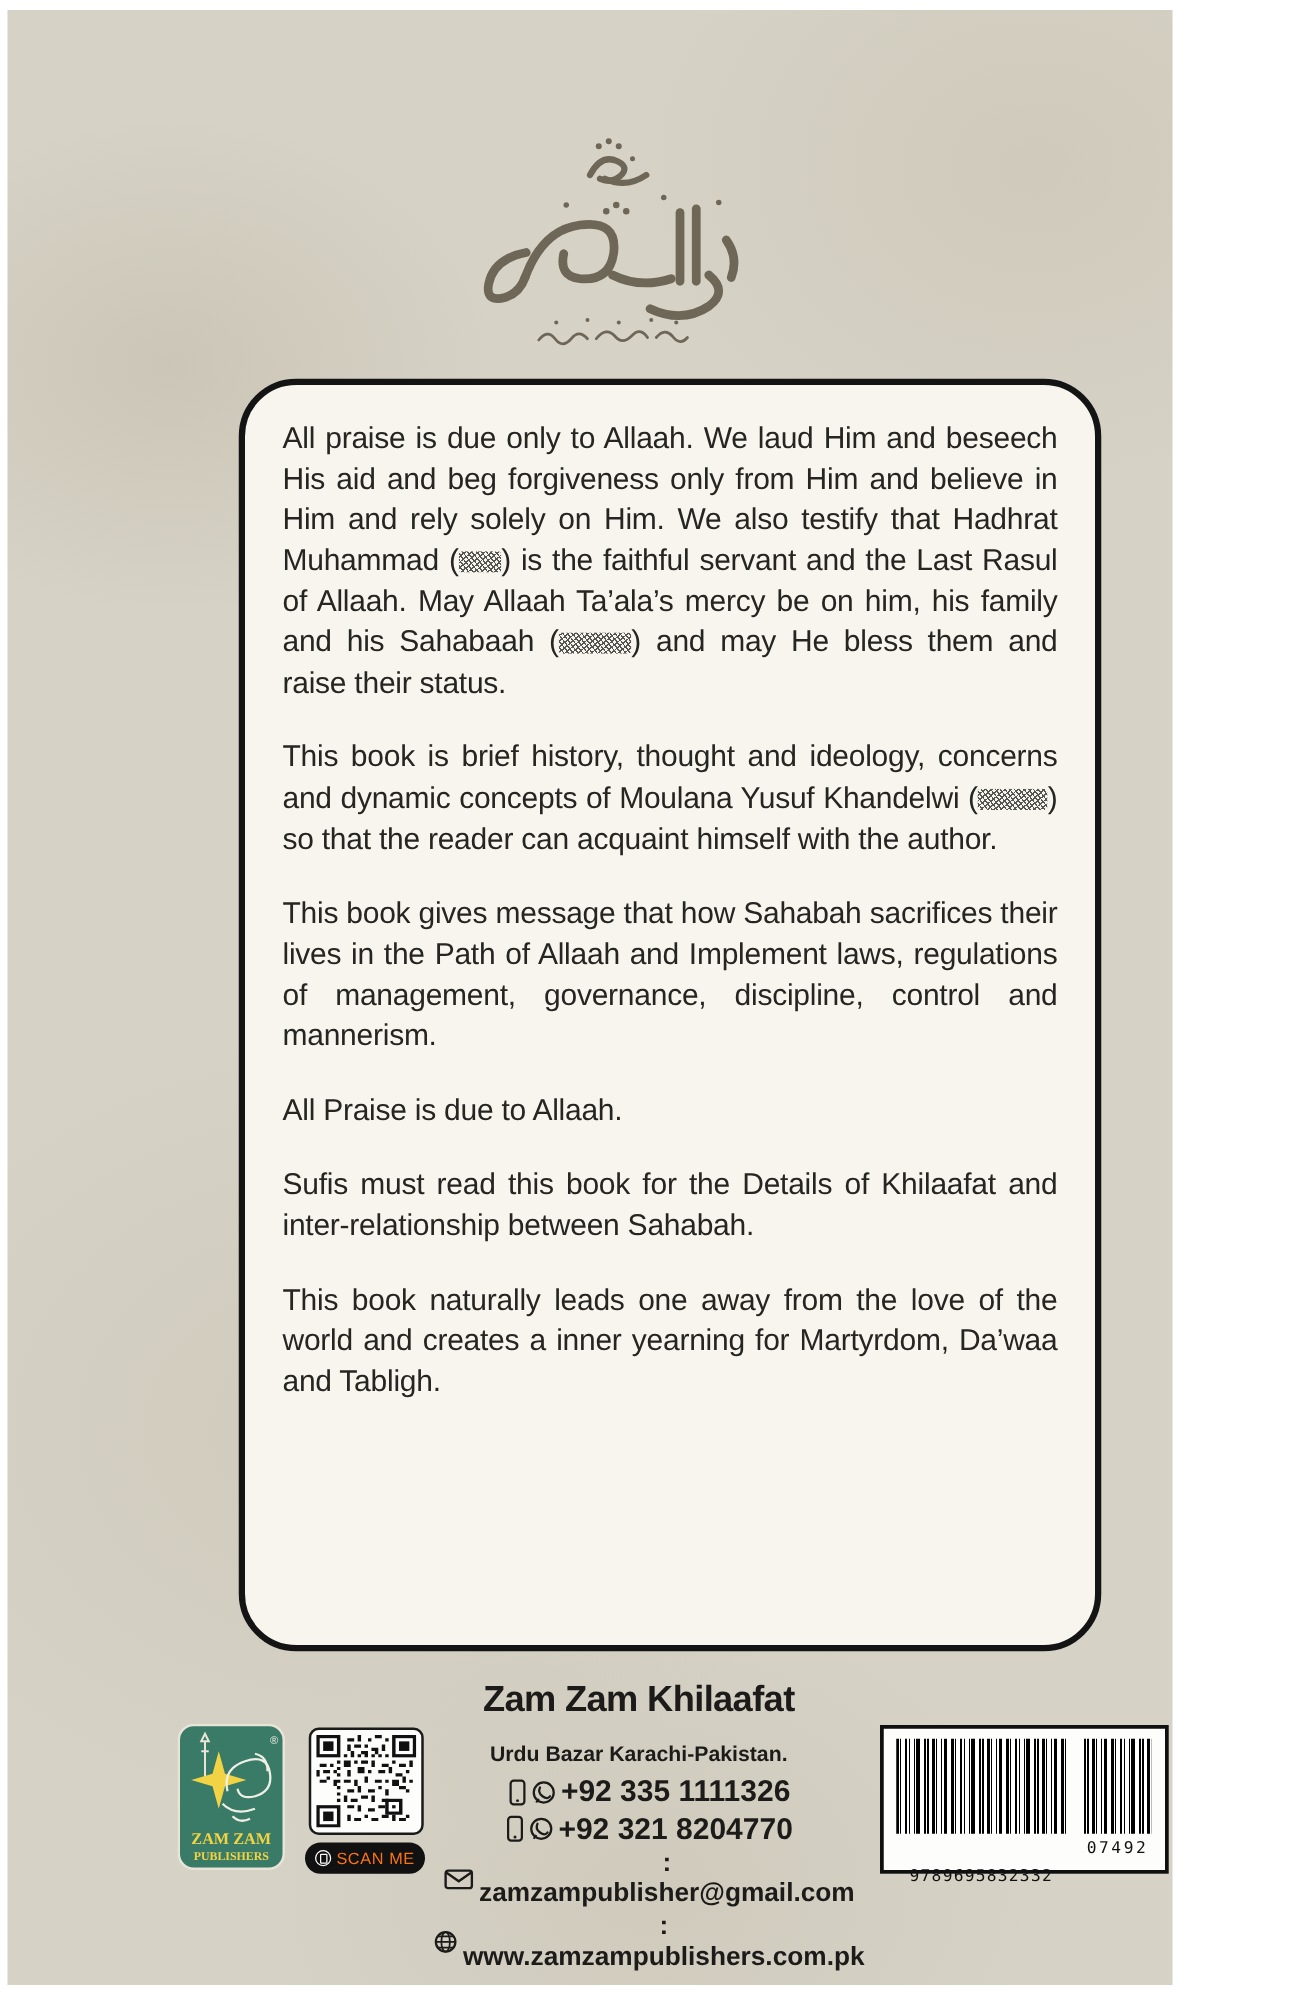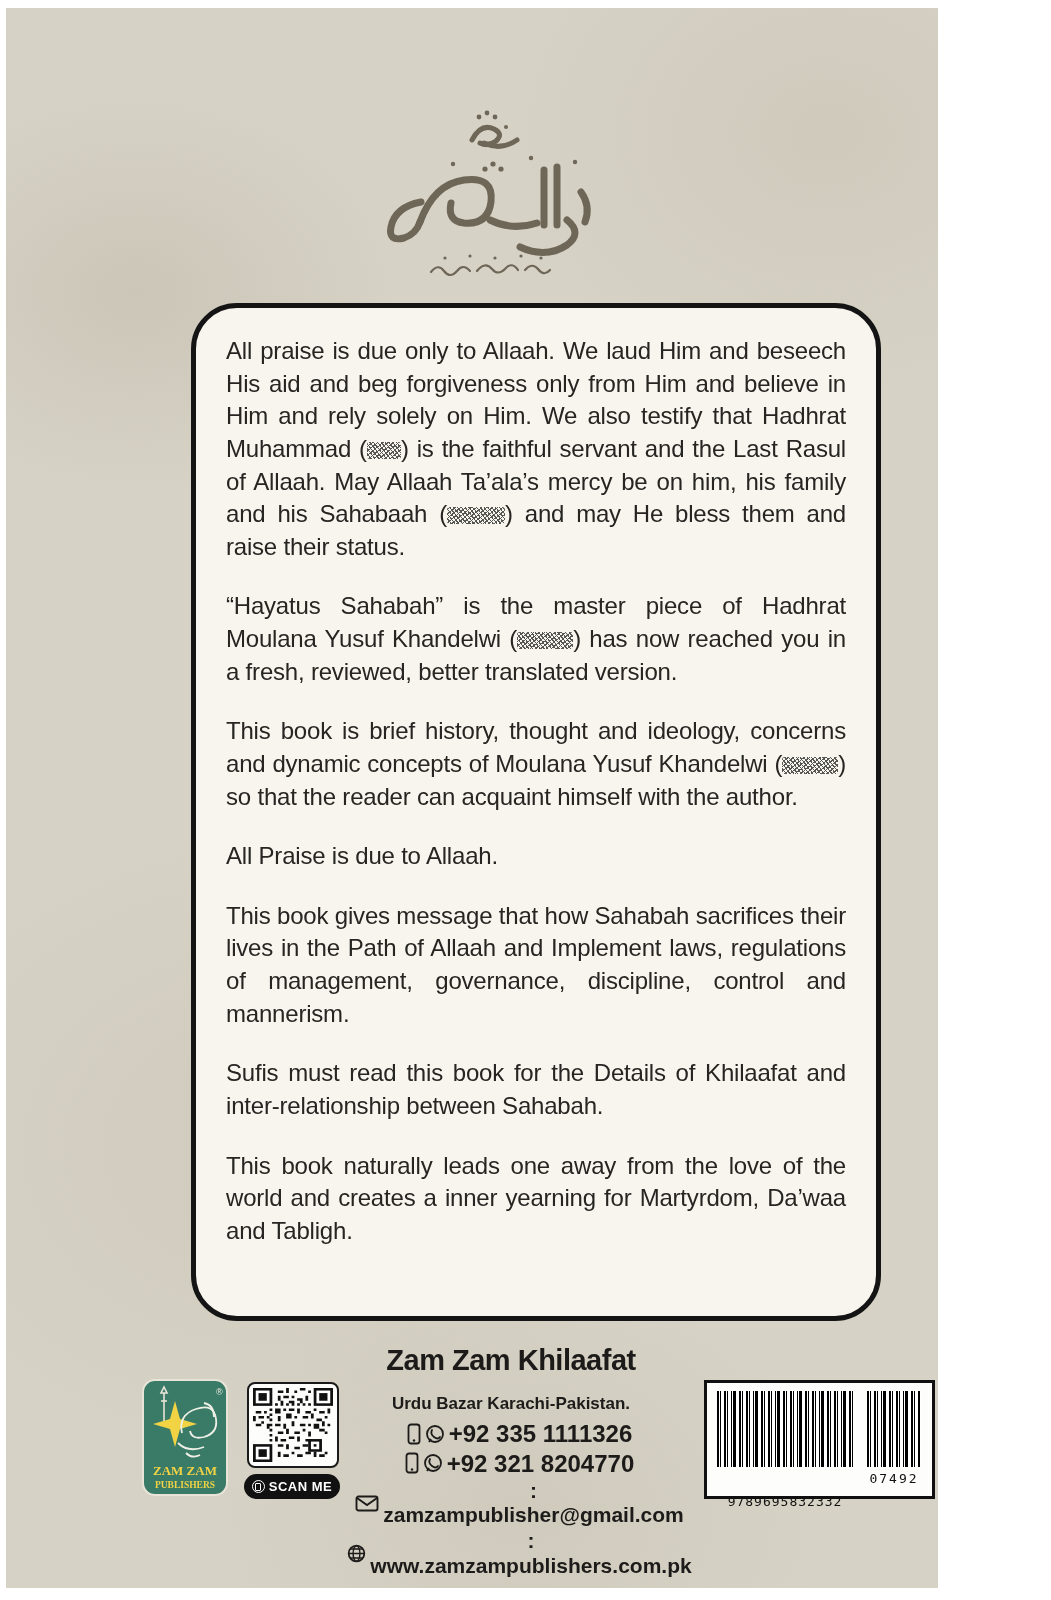--- a/index.html
+++ b/index.html
@@ -37,21 +37,21 @@
   .pub-line{display:flex;align-items:center;justify-content:center;gap:4px;
     font-size:24px;font-weight:700;line-height:1.15;margin:2px 0;padding-left:17px;}
   .pub-line.small{font-size:21px;}
   .icon{display:inline-flex;align-items:center;justify-content:center;}
 
   .logo{position:absolute;left:136px;top:1371px;}
   .qr{position:absolute;left:241px;top:1374px;width:92px;height:86px;background:#fdfdfc;
       border:2px solid #1a1a1a;border-radius:8px;padding:4px;box-sizing:border-box;}
   .scanme{position:absolute;left:238px;top:1466px;width:96px;height:25px;background:#111;
       border-radius:13px;display:flex;align-items:center;justify-content:center;gap:4px;}
-  .scanme span{color:#ffffff;font-size:13px;font-weight:700;letter-spacing:.5px;}
+  .scanme span{color:#f97316;font-size:13px;font-weight:400;letter-spacing:.5px;}
   .scanme .cam{width:13px;height:13px;border:1.6px solid #fff;border-radius:50%;
       display:flex;align-items:center;justify-content:center;box-sizing:border-box;}
   .scanme .cam i{display:block;width:4px;height:6px;border:1px solid #fff;border-radius:1px;}
 
   .barcode-box{position:absolute;left:698px;top:1372px;width:231px;height:119px;background:#fdfdfc;
       border:3px solid #101010;box-sizing:border-box;}
   .bars{position:absolute;top:8px;height:76px;
     background:repeating-linear-gradient(90deg,
       #000 0 2px,#fff 2px 3px,#000 3px 4px,#fff 4px 7px,#000 7px 9px,#fff 9px 10px,
       #000 10px 11px,#fff 11px 14px,#000 14px 15px,#fff 15px 16px,#000 16px 19px,#fff 19px 22px);}
@@ -111,24 +111,23 @@
             <circle cx="160" cy="158" r="1.6"></circle>
           <circle cx="186" cy="156" r="1.6"></circle>
             <circle cx="206" cy="158" r="1.6"></circle>
         </g>
       </g>
     </svg>
 
     <div class="blurb-box">
       <div>
           <p class="para">All praise is due only to Allaah. We laud Him and beseech His aid and beg forgiveness only from Him and believe in Him and rely solely on Him. We also testify that Hadhrat Muhammad (<span class="honorific saw" title="ﷺ"></span>) is the faithful servant and the Last Rasul of Allaah. May Allaah Ta’ala’s mercy be on him, his family and his Sahabaah (<span class="honorific radi" title="رضي الله تعالى عنهم"></span>) and may He bless them and raise their status.</p>
-          <p class="para">“Hayatus Sahabah” is the master piece of Hadhrat Moulana Yusuf Khandelwi (<span class="honorific rahm" title="رحمه الله تعالى"></span>) has now reached you in a fresh, reviewed, better translated version.</p>
           <p class="para">This book is brief history, thought and ideology, concerns and dynamic concepts of Moulana Yusuf Khandelwi (<span class="honorific rahm" title="رحمه الله تعالى"></span>) so that the reader can acquaint himself with the author.</p>
+          <p class="para">This book gives message that how Sahabah sacrifices their lives in the Path of Allaah and Implement laws, regulations of management, governance, discipline, control and mannerism.</p>
           <p class="para">All Praise is due to Allaah.</p>
-          <p class="para">This book gives message that how Sahabah sacrifices their lives in the Path of Allaah and Implement laws, regulations of management, governance, discipline, control and mannerism.</p>
           <p class="para">Sufis must read this book for the Details of Khilaafat and inter-relationship between Sahabah.</p>
           <p class="para">This book naturally leads one away from the love of the world and creates a inner yearning for Martyrdom, Da’waa and Tabligh.</p>
         </div>
     </div>
 
     <svg class="logo" width="86" height="117" viewBox="0 0 86 117">
       <rect x="1" y="1" width="84" height="115" rx="12" fill="#3a7b68" stroke="#e8e4d8" stroke-width="2"></rect>
       <text x="74" y="16" font-size="9" fill="#f0ecdf" font-family="Liberation Sans, sans-serif">®</text>
 
       <g stroke="#e9e5d8" stroke-width="1.6" fill="none">

